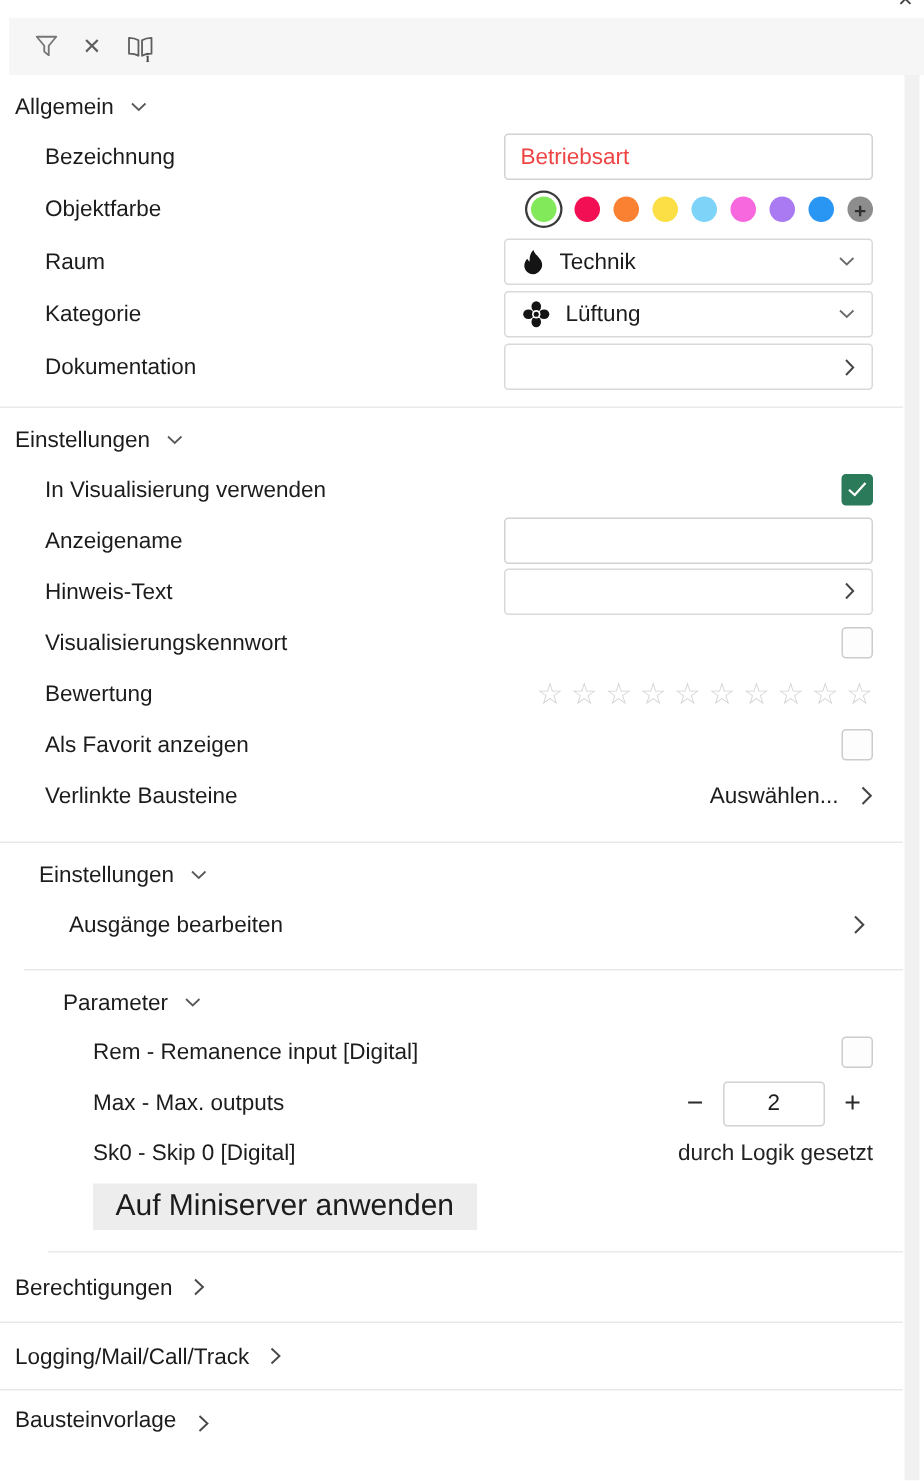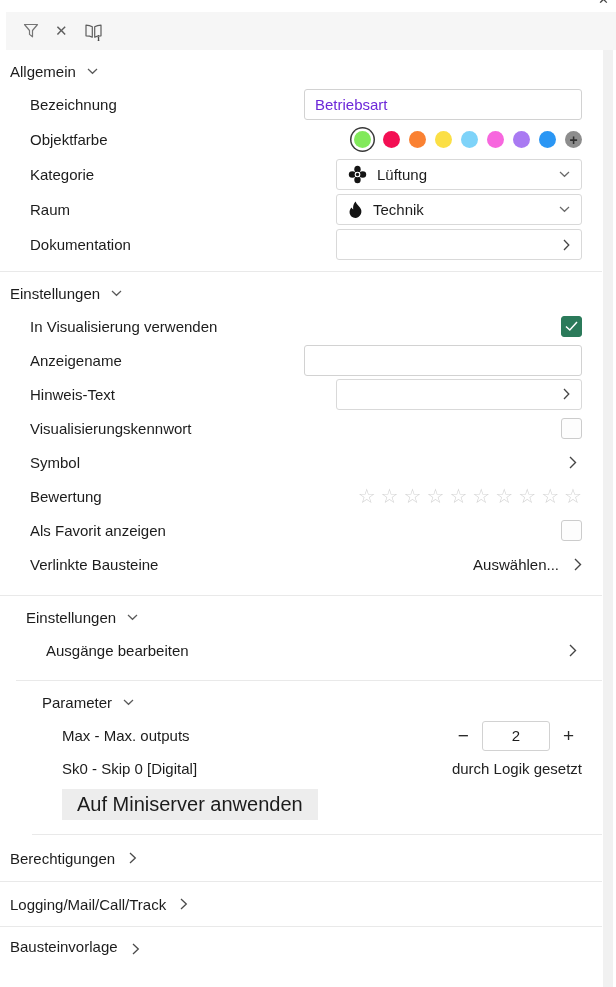--- a/index.html
+++ b/index.html
@@ -26,22 +26,22 @@
   .scroll-track { position: absolute; top: 50px; bottom: 0; right: 3px; width: 10px; background: #f1f1f1; }
 
   .content { width: 602px; }
   .section { padding-bottom: 9px; border-bottom: 1px solid #e9e9e9; }
   .section-header { height: 32px; margin-top: 5px; display: flex; align-items: center; gap: 11px; padding-left: 10px; text-align: center; }
   .section-title { font-size: 15px; color: #1c1c1c; }
   .row { min-height: 35px; display: flex; align-items: center; justify-content: space-between; padding-left: 30px; padding-right: 20px; }
   .row-label { color: #1c1c1c; }
 
   .text-field {
-    width: 278px; height: 31px; border: 1px solid #d2d2d2; border-radius: 3px;
-    background: #fff; font-family: inherit; font-size: 15px; color: #6d28d9; padding: 0 10px; outline: none;
+    width: 246px; height: 31px; border: 1px solid #d2d2d2; border-radius: 3px;
+    background: #fff; font-family: inherit; font-size: 15px; color: #ef4444; padding: 0 10px; outline: none;
   }
   .nav-field {
     width: 246px; height: 31px; border: 1px solid #d9d9d9; border-radius: 3px;
     background: #fff; display: flex; align-items: center; justify-content: flex-end; padding: 0 11px; cursor: pointer;
   }
   .dropdown {
     width: 246px; height: 31px; border: 1px solid #d9d9d9; border-radius: 3px;
     background: #fff; display: flex; align-items: center; gap: 10px; padding: 0 11px; cursor: pointer;
   }
   .dropdown .dd-text { flex: 1; color: #1c1c1c; }
@@ -128,20 +128,36 @@
           <span class="dot" style="background: rgb(126, 211, 249);"></span>
           <span class="dot" style="background: rgb(247, 103, 222);"></span>
           <span class="dot" style="background: rgb(169, 122, 242);"></span>
           <span class="dot" style="background: rgb(42, 150, 244);"></span>
           <span class="dot" style="background: rgb(141, 141, 141);">
             <span class="dot-plus">+</span>
           </span>
         </span>
     </div>
     <div class="row">
+      <span class="row-label">Raum</span>
+      <div class="dropdown">
+        <span class="icon-btn">
+          <svg width="15" height="18" viewBox="0 0 15 18" fill="#141414">
+            <path d="M7.6 0.6 C8.3 3 10.6 4.7 12.1 6.8 C13.5 8.7 13.9 11 12.8 13.2 C11.6 15.6 9.2 17 7.2 16.9 C4.6 16.8 2.3 15 1.7 12.4 C1.2 10.1 2 8.1 3.5 6.5 C3.9 7.3 4.3 7.9 5.2 8.4 C4.7 5.2 5.7 2.5 7.6 0.6 Z"></path>
+          </svg>
+        </span>
+        <span class="dd-text">Technik</span>
+        <span class="chev-d">
+            <svg width="11" height="7" viewBox="0 0 11 7">
+              <polyline points="1,1 5.5,5.3 10,1" fill="none" stroke="#6a6a6a" stroke-width="1.2"></polyline>
+            </svg>
+          </span>
+      </div>
+    </div>
+    <div class="row">
       <span class="row-label">Kategorie</span>
       <div class="dropdown">
         <span class="icon-btn">
           <svg width="19" height="19" viewBox="0 0 19 19" fill="#141414">
             <ellipse cx="9.5" cy="4.3" rx="3.2" ry="3.5"></ellipse>
             <ellipse cx="9.5" cy="14.7" rx="3.2" ry="3.5"></ellipse>
             <ellipse cx="4.3" cy="9.5" rx="3.5" ry="3.2"></ellipse>
             <ellipse cx="14.7" cy="9.5" rx="3.5" ry="3.2"></ellipse>
             <circle cx="9.5" cy="9.5" r="2.8" fill="#ffffff"></circle>
             <circle cx="9.5" cy="9.5" r="1.7" fill="#141414"></circle>
@@ -149,36 +165,20 @@
         </span>
         <span class="dd-text">Lüftung</span>
         <span class="chev-d">
             <svg width="11" height="7" viewBox="0 0 11 7">
               <polyline points="1,1 5.5,5.3 10,1" fill="none" stroke="#6a6a6a" stroke-width="1.2"></polyline>
             </svg>
           </span>
       </div>
     </div>
     <div class="row">
-      <span class="row-label">Raum</span>
-      <div class="dropdown">
-        <span class="icon-btn">
-          <svg width="15" height="18" viewBox="0 0 15 18" fill="#141414">
-            <path d="M7.6 0.6 C8.3 3 10.6 4.7 12.1 6.8 C13.5 8.7 13.9 11 12.8 13.2 C11.6 15.6 9.2 17 7.2 16.9 C4.6 16.8 2.3 15 1.7 12.4 C1.2 10.1 2 8.1 3.5 6.5 C3.9 7.3 4.3 7.9 5.2 8.4 C4.7 5.2 5.7 2.5 7.6 0.6 Z"></path>
-          </svg>
-        </span>
-        <span class="dd-text">Technik</span>
-        <span class="chev-d">
-            <svg width="11" height="7" viewBox="0 0 11 7">
-              <polyline points="1,1 5.5,5.3 10,1" fill="none" stroke="#6a6a6a" stroke-width="1.2"></polyline>
-            </svg>
-          </span>
-      </div>
-    </div>
-    <div class="row">
       <span class="row-label">Dokumentation</span>
       <div class="nav-field">
         <span class="chev-r">
             <svg width="7" height="12" viewBox="0 0 7 12">
               <polyline points="1,1 5.8,6 1,11" fill="none" stroke="#454545" stroke-width="1.3"></polyline>
             </svg>
           </span>
       </div>
     </div>
   </div>
@@ -214,28 +214,20 @@
           </span>
       </div>
     </div>
     <div class="row" style="min-height:34px">
       <span class="row-label">Visualisierungskennwort</span>
       <span class="checkbox">
         
       </span>
     </div>
     <div class="row" style="min-height:34px">
-      <span class="row-label">Symbol</span>
-      <span class="chev-r" style="padding-right:5px">
-          <svg width="8" height="13" viewBox="0 0 8 13">
-            <polyline points="1,1 6.5,6.5 1,12" fill="none" stroke="#454545" stroke-width="1.4"></polyline>
-          </svg>
-        </span>
-    </div>
-    <div class="row" style="min-height:34px">
       <span class="row-label">Bewertung</span>
       <span class="star-row">
           <span class="star">☆</span>
           <span class="star">☆</span>
           <span class="star">☆</span>
           <span class="star">☆</span>
           <span class="star">☆</span>
           <span class="star">☆</span>
           <span class="star">☆</span>
           <span class="star">☆</span>
@@ -283,20 +275,26 @@
 
   <div class="section" style="padding-bottom:10px;margin-left:32px;">
     <div class="section-header">
       <span class="section-title">Parameter</span>
       <span class="chev-d">
           <svg width="11" height="7" viewBox="0 0 11 7">
             <polyline points="1,1 5.5,5.3 10,1" fill="none" stroke="#5a5a5a" stroke-width="1.2"></polyline>
           </svg>
         </span>
     </div>
+    <div class="row" style="min-height:34px">
+      <span class="row-label">Rem - Remanence input [Digital]</span>
+      <span class="checkbox">
+        
+      </span>
+    </div>
     <div class="row" style="min-height:35px; padding-right:28px">
       <span class="row-label">Max - Max. outputs</span>
       <span class="stepper">
         <span class="step-btn">−</span>
         <input class="step-input" value="2" style="">
         <span class="step-btn">+</span>
       </span>
     </div>
     <div class="row" style="min-height:31px">
       <span class="row-label">Sk0 - Skip 0 [Digital]</span>

